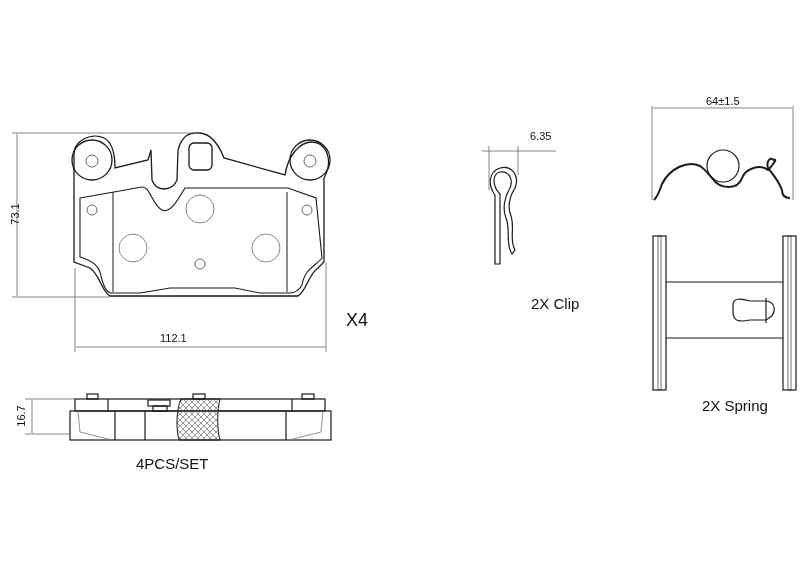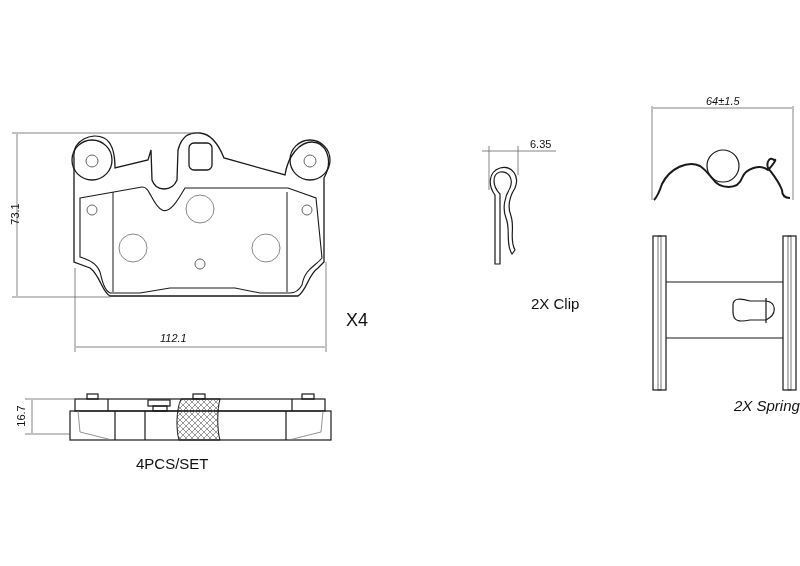--- a/index.html
+++ b/index.html
@@ -107,23 +107,23 @@
     <rect x="783" y="236" width="13" height="154"></rect>
     <rect x="788" y="236" width="3" height="154" stroke-width="0.6"></rect>
     <line x1="666" y1="282" x2="783" y2="282"></line>
     <line x1="666" y1="338" x2="783" y2="338"></line>
     <path d="M733,305 C733,298 740,298 750,301 L766,301 C776,302 778,314 766,320 L750,320 C740,322 733,322 733,312 Z"></path>
     <line x1="766" y1="298" x2="766" y2="323"></line>
   </g>
 </svg>
 
 <div class="lbl dim vert" style="left:-3px; top:208px; width:36px; text-align:center;">73.1</div>
-<div class="lbl dim" style="left:160px; top:332px;font-style:italic;">112.1</div>
+<div class="lbl dim" style="left:160px; top:332px;">112.1</div>
 <div class="lbl big" style="left:346px; top:310px;">X4</div>
 
 <div class="lbl dim vert" style="left:6px; top:410px; width:30px; text-align:center;">16.7</div>
 <div class="lbl cap" style="left:136px; top:455px;">4PCS/SET</div>
 
-<div class="lbl dim" style="left:530px; top:138px;">6.35</div>
+<div class="lbl dim" style="left:530px; top:130px;">6.35</div>
 <div class="lbl cap" style="left:484px; top:295px;margin-left:47px;">2X Clip</div>
 
-<div class="lbl dim" style="left:706px; top:95px;font-style:italic;">64±1.5</div>
-<div class="lbl cap" style="left:734px; top:397px;font-style:italic;">2X Spring</div>
+<div class="lbl dim" style="left:706px; top:95px;">64±1.5</div>
+<div class="lbl cap" style="left:702px; top:397px;">2X Spring</div>
 
 </body></html>

